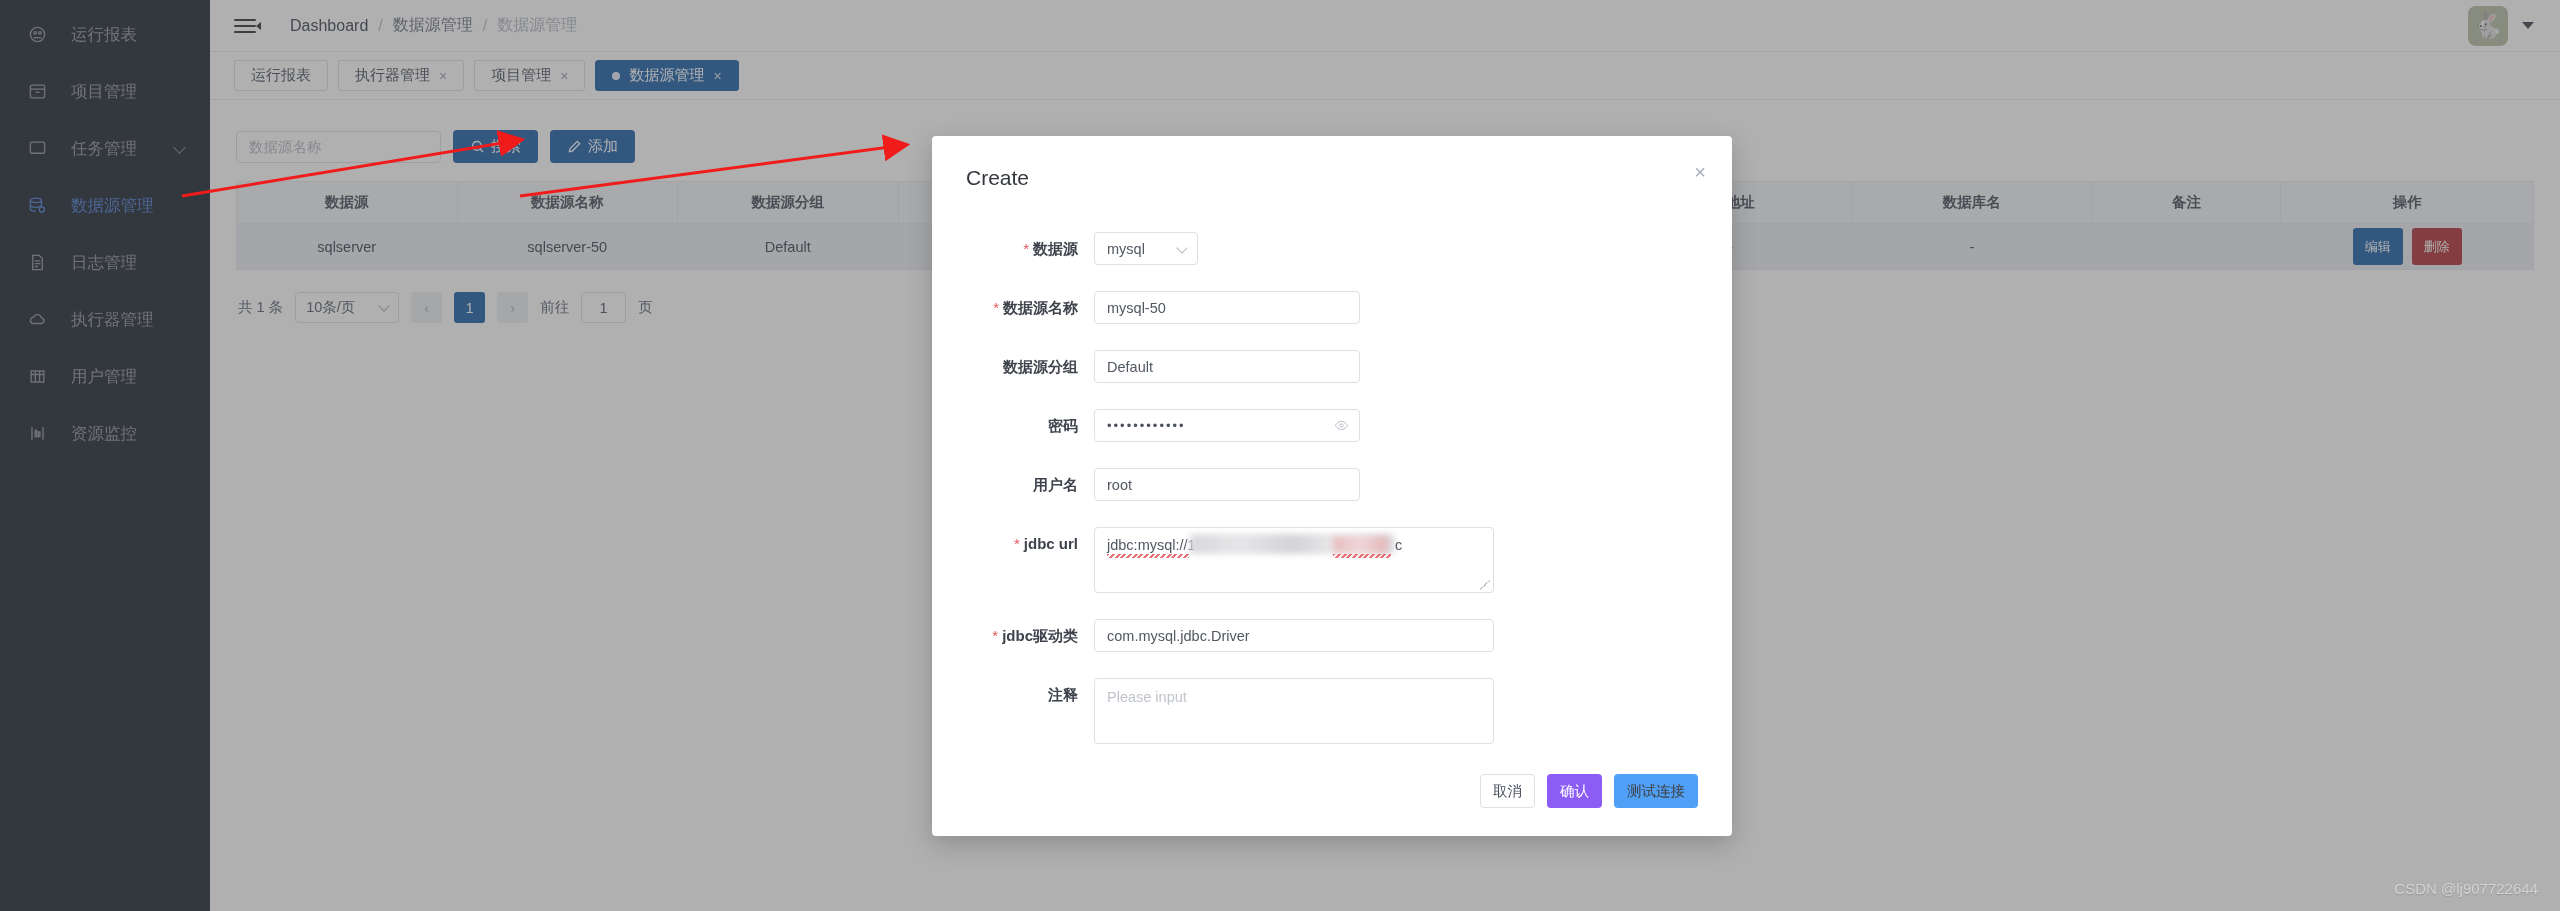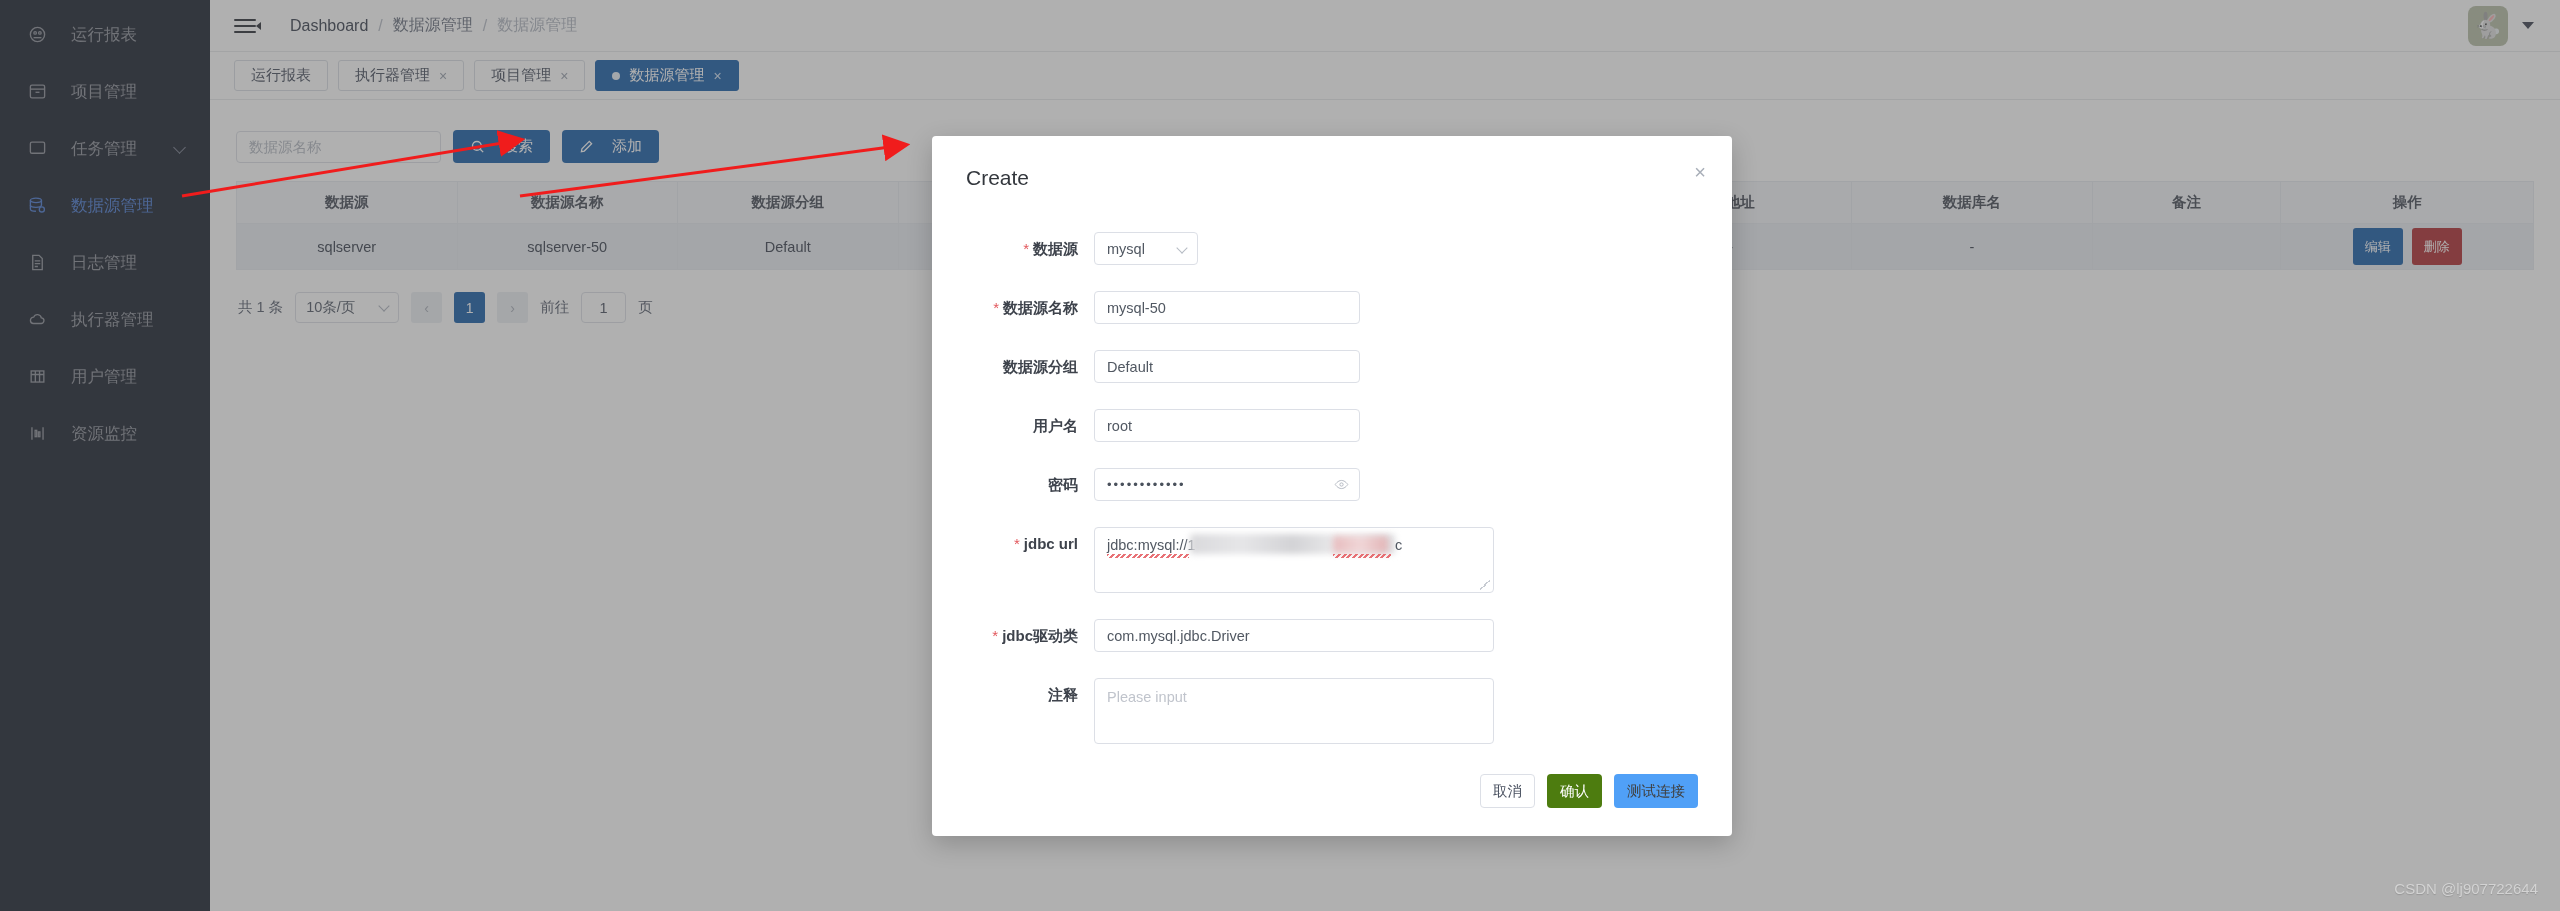--- a/index.html
+++ b/index.html
@@ -117,21 +117,21 @@
   .toolbar { display: flex; align-items: center; gap: 12px; padding: 14px 0 18px 0; }
   .search-input {
     width: 205px; height: 32px;
     border: 1px solid #dcdfe6; border-radius: 4px;
     padding: 0 12px; font-size: 14.5px; color: #3c4350;
     outline: none; background:#fff;
   }
   .search-input::placeholder { color: #b4b9c2; }
   .btn {
     height: 33px; padding: 0 17px;
-    display: inline-flex; align-items: center; gap: 18px;
+    display: inline-flex; align-items: center; gap: 6px;
     border: none; border-radius: 4px;
     font-size: 15px; color: #fff; background: #1b5fa8;
     cursor: pointer; white-space: nowrap;
   }
   .btn svg { display:block; }
 
   
   table.grid { width: 100%; border-collapse: collapse; table-layout: fixed; }
   table.grid th {
     height: 42px;
@@ -254,21 +254,21 @@
   .resize-grip { position:absolute; right:3px; bottom:2px; width:10px; height:10px;
      background: linear-gradient(135deg,transparent 45%,#c7cbd2 45%,#c7cbd2 55%,transparent 55%);}
 
   .modal-footer {
     position: absolute; right: 34px; bottom: 28px;
     display: flex; align-items: center; gap: 12px;
   }
   .mbtn { height: 34px; padding: 0 12px; border-radius: 4px; font-size: 14.5px;
      display: inline-flex; align-items: center; justify-content: center; cursor: pointer; border: 1px solid transparent;}
   .mbtn.ghost { background: #fff; border-color: #dcdfe6; color: #4b5261; }
-  .mbtn.primary { background: #4d7c0f; color: #fff; }
+  .mbtn.primary { background: #8b5cf6; color: #fff; }
   .mbtn.light { background: #50a0f7; color: #404040; }
 
   
   .arrows { position: absolute; inset: 0; z-index: 80; pointer-events: none; }
 
   
   .watermark {
     position: absolute; right: 22px; bottom: 14px;
     font-size: 15px; color: #d3d3d3; z-index: 90;
     text-shadow: 0 1px 1px rgba(0,0,0,.15);
@@ -531,48 +531,48 @@
       <div class="flabel">
         <span>数据源分组</span>
       </div>
       <div class="fctl">
         <input class="inp" value="Default" style="">
       </div>
     </div>
 
     <div class="frow">
       <div class="flabel">
-        <span>用户名</span>
-      </div>
-      <div class="fctl">
-        <input class="inp" value="root" style="">
-      </div>
-    </div>
-
-    <div class="frow">
-      <div class="flabel">
         <span>密码</span>
       </div>
       <div class="fctl">
         <div class="pwdwrap">
           <div class="inp" style="display:flex;align-items:center;">
             <span class="pwd-dots">••••••••••••</span>
           </div>
           <span class="eye">
             <svg width="15" height="15" viewBox="0 0 24 24" fill="none" stroke="currentColor" stroke-width="1.6">
               <path d="M2 12s4-6.5 10-6.5S22 12 22 12s-4 6.5-10 6.5S2 12 2 12z"></path>
                 <circle cx="12" cy="12" r="2.6"></circle>
             </svg>
           </span>
         </div>
       </div>
     </div>
 
     <div class="frow">
       <div class="flabel">
+        <span>用户名</span>
+      </div>
+      <div class="fctl">
+        <input class="inp" value="root" style="">
+      </div>
+    </div>
+
+    <div class="frow">
+      <div class="flabel">
         <span class="req">*</span><span>jdbc url</span>
       </div>
       <div class="fctl">
         <div class="jdbc-box">
           <span class="jdbc-text">jdbc:mysql://1</span>
           <span class="jdbc-blur"></span>
           <span class="jdbc-blur2"></span>
           <span class="jdbc-tail">c</span>
           <span class="squiggle"></span>
           <span class="squiggle2"></span>

